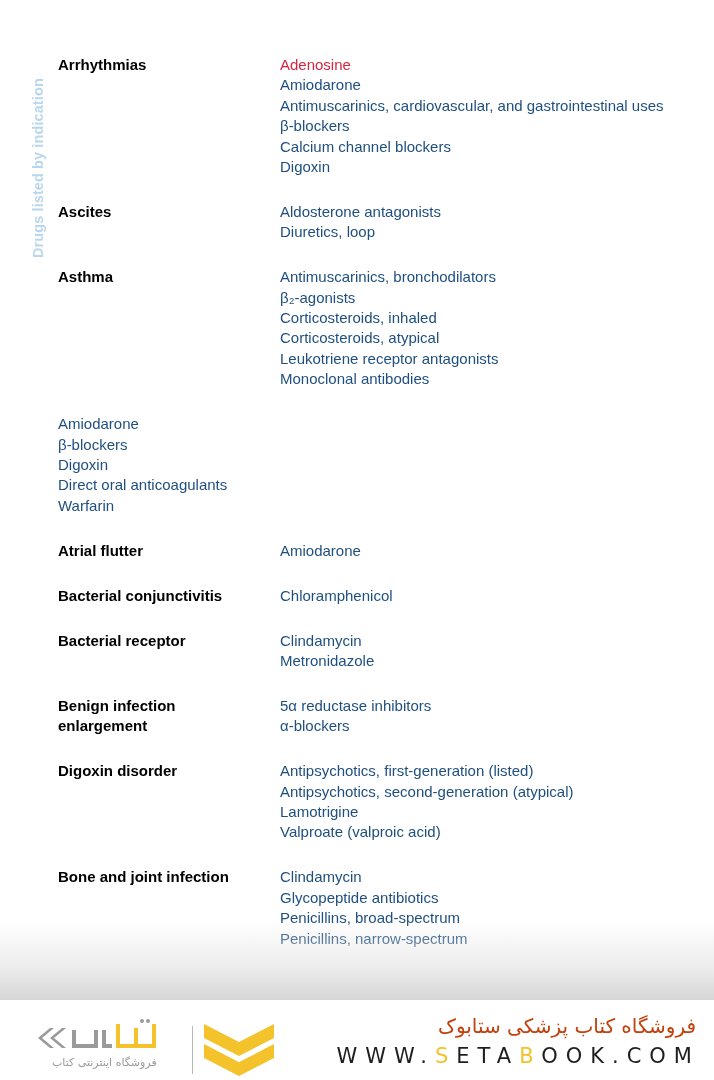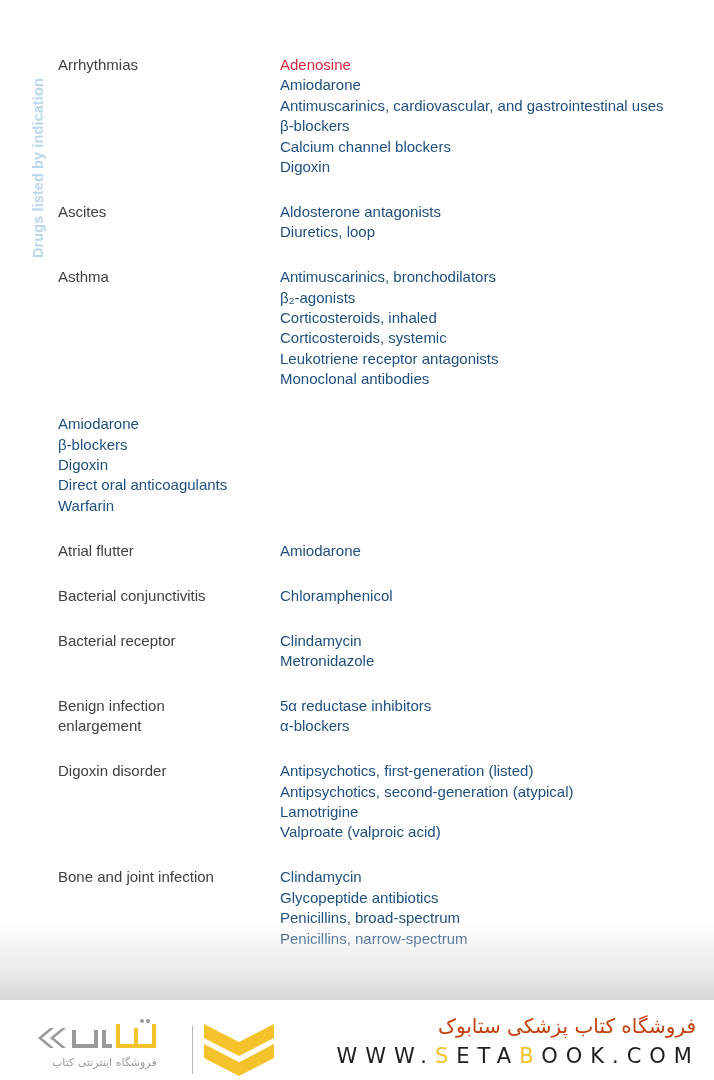--- a/index.html
+++ b/index.html
@@ -47,24 +47,24 @@
       left: 58px;
       top: 55px;
       width: 640px;
     }
     .entry {
       display: flex;
       margin-bottom: 24.5px;
     }
     .indication {
       width: 222px;
-      font-weight: normal;
+      font-weight: bold;
       font-size: 15px;
       line-height: 20.4px;
-      color: #404040;
+      color: #000000;
     }
     .drugs {
       flex: 1;
       font-size: 15px;
       line-height: 20.4px;
       color: #1f4f7f;
     }
     .drug {
       display: block;
     }
@@ -169,21 +169,21 @@
         <span class="drug">Diuretics, loop</span>
       </div>
     </div>
 
     <div class="entry">
       <div class="indication">Asthma</div>
       <div class="drugs">
         <span class="drug">Antimuscarinics, bronchodilators</span>
         <span class="drug">β₂-agonists</span>
         <span class="drug">Corticosteroids, inhaled</span>
-        <span class="drug">Corticosteroids, systemic</span>
+        <span class="drug">Corticosteroids, atypical</span>
         <span class="drug">Leukotriene receptor antagonists</span>
         <span class="drug">Monoclonal antibodies</span>
       </div>
     </div>
 
     <div class="entry">
       <div class="drugs">
         <span class="drug">Amiodarone</span>
         <span class="drug">β-blockers</span>
         <span class="drug">Digoxin</span>

